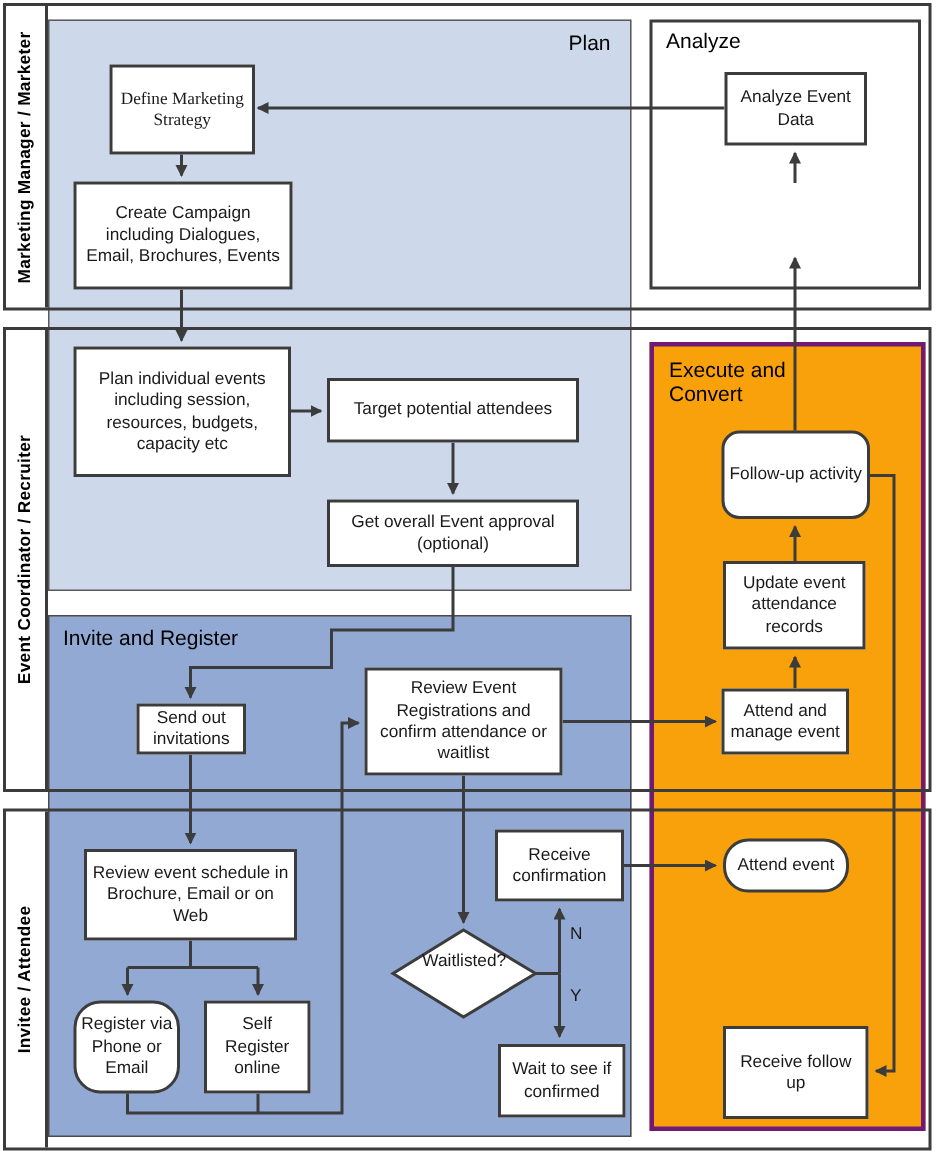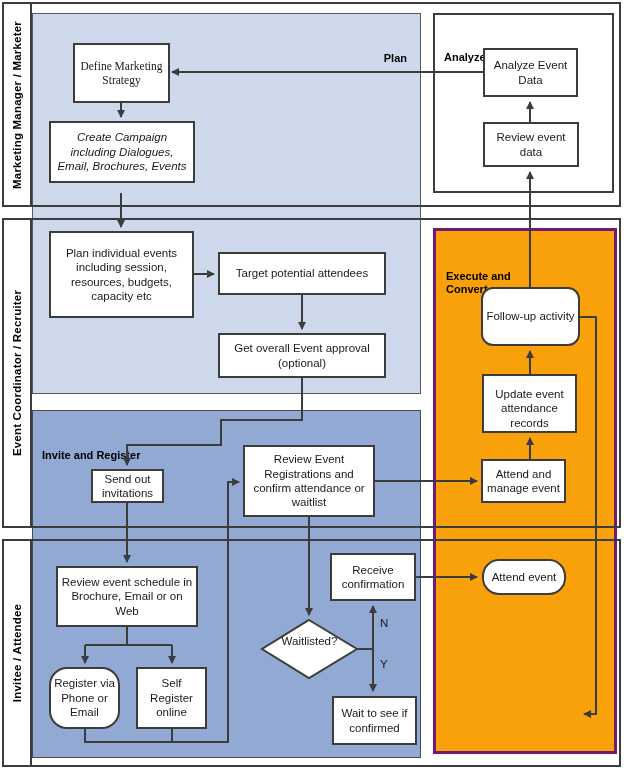--- a/index.html
+++ b/index.html
@@ -13,21 +13,21 @@
   html,body{margin:0;padding:0;background:#ffffff;}
   #canvas{
     position:relative;width:627px;height:771px;background:#ffffff;
     font-family:"Liberation Sans","DejaVu Sans",sans-serif;
     color:#1a1a1a;overflow:hidden;
   }
   .lane{position:absolute;left:2px;width:619px;border:2px solid var(--line);background:transparent;box-sizing:border-box;z-index:2;}
   .lane-labelcol{position:absolute;left:0;top:0;bottom:0;width:26px;border-right:2px solid var(--line);display:flex;align-items:center;justify-content:center;}
   .lane-label{transform:rotate(-90deg);white-space:nowrap;font-weight:bold;font-size:11.5px;letter-spacing:0.2px;color:#000;}
   .region{position:absolute;box-sizing:border-box;z-index:1;}
-  .region-label{position:absolute;font-weight:bold;font-size:11px;color:#000;line-height:1.15;margin-top:32px;}
+  .region-label{position:absolute;font-weight:normal;font-size:14px;color:#000;line-height:1.15;}
   #region-plan{left:32px;top:13px;width:389px;height:381px;background:var(--plan-bg);border:1px solid #5a5a5a;}
   #region-analyze{left:433px;top:13px;width:181px;height:180px;background:#ffffff;border:2px solid var(--line);}
   #region-invite{left:32px;top:410px;width:389px;height:348px;background:var(--invite-bg);border:1px solid #4a4a4a;}
   #region-execute{left:433px;top:228px;width:184px;height:526px;background:var(--execute-bg);border:3px solid #701a75;}
   #edges{position:absolute;left:0;top:0;z-index:3;}
   .node{
     position:absolute;box-sizing:border-box;background:#ffffff;border:2px solid var(--box-border);
     display:flex;align-items:center;justify-content:center;text-align:center;
     font-size:11.5px;line-height:1.26;padding:1px 3px;z-index:4;color:#1a1a1a;
   }
@@ -100,21 +100,21 @@
     <polyline class="connector" points="530,374 530,351" marker-end="url(#arrowhead)"></polyline>
     <polyline class="connector" points="530,287 530,172" marker-end="url(#arrowhead)"></polyline>
     <polyline class="connector" points="530,122 530,102" marker-end="url(#arrowhead)"></polyline>
     <polyline class="connector" points="580,317 596,317 596,714 584,714" marker-end="url(#arrowhead)"></polyline>
     <polygon class="shape" points="309,620 357,649 309,678 262,649"></polygon>
   </svg>
 
   <div class="node" style="left:73px;top:43px;width:97px;height:60px;font-family:Liberation Serif, serif;">
       <span>Define Marketing Strategy</span>
     </div>
-  <div class="node" style="left:49px;top:121px;width:146px;height:62px;font-style:italic;">
+  <div class="node" style="left:49px;top:121px;width:146px;height:72px;">
       <span>Create Campaign including Dialogues, Email, Brochures, Events</span>
     </div>
   <div class="node" style="left:49px;top:231px;width:145px;height:87px;">
       <span>Plan individual events including session, resources, budgets, capacity etc</span>
     </div>
   <div class="node" style="left:218px;top:252px;width:168px;height:43px;">
       <span>Target potential attendees</span>
     </div>
   <div class="node" style="left:218px;top:333px;width:168px;height:45px;">
       <span>Get overall Event approval (optional)</span>
@@ -136,31 +136,31 @@
     </div>
   <div class="node" style="left:330px;top:553px;width:86px;height:48px;">
       <span>Receive confirmation</span>
     </div>
   <div class="node" style="left:332px;top:696px;width:85px;height:49px;">
       <span>Wait to see if confirmed</span>
     </div>
   <div class="node" style="left:482px;top:559px;width:84px;height:36px;border-radius:17px;">
       <span>Attend event</span>
     </div>
+  <div class="node" style="left:482px;top:684px;width:97px;height:62px;">
+      <span>Receive follow up</span>
+    </div>
   <div class="node" style="left:481px;top:459px;width:85px;height:44px;">
       <span>Attend and manage event</span>
     </div>
-  <div class="node" style="left:482px;top:374px;width:95px;height:59px;align-items:flex-end;">
+  <div class="node" style="left:482px;top:374px;width:95px;height:59px;">
       <span>Update event attendance records</span>
     </div>
   <div class="node" style="left:481px;top:287px;width:99px;height:59px;border-radius:12px;">
       <span>Follow-up activity</span>
-    </div>
-  <div class="node" style="left:483px;top:122px;width:96px;height:45px;">
-      <span>Review event data</span>
     </div>
   <div class="node" style="left:483px;top:48px;width:95px;height:49px;">
       <span>Analyze Event Data</span>
     </div>
 
   <div id="diamond-label">Waitlisted?</div>
   <span class="floating-label" style="left:380px;top:617px;">N</span>
   <span class="floating-label" style="left:380px;top:658px;">Y</span>
 
 </div>

